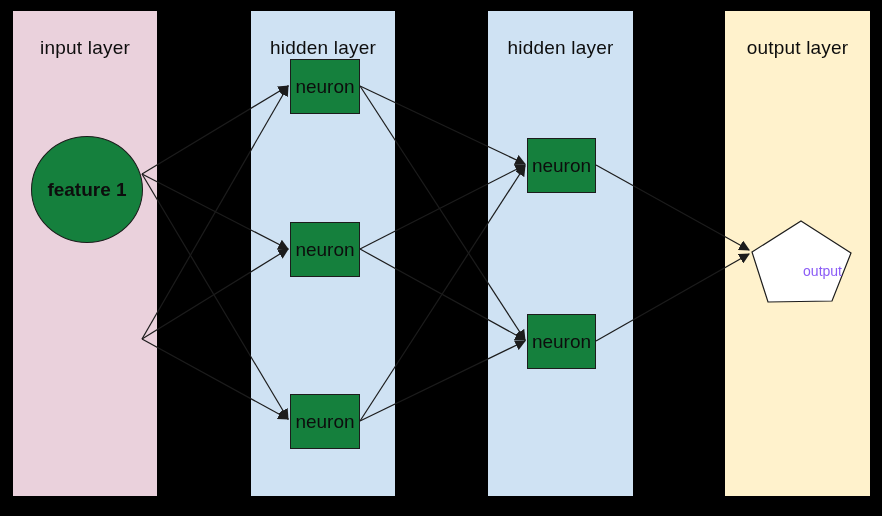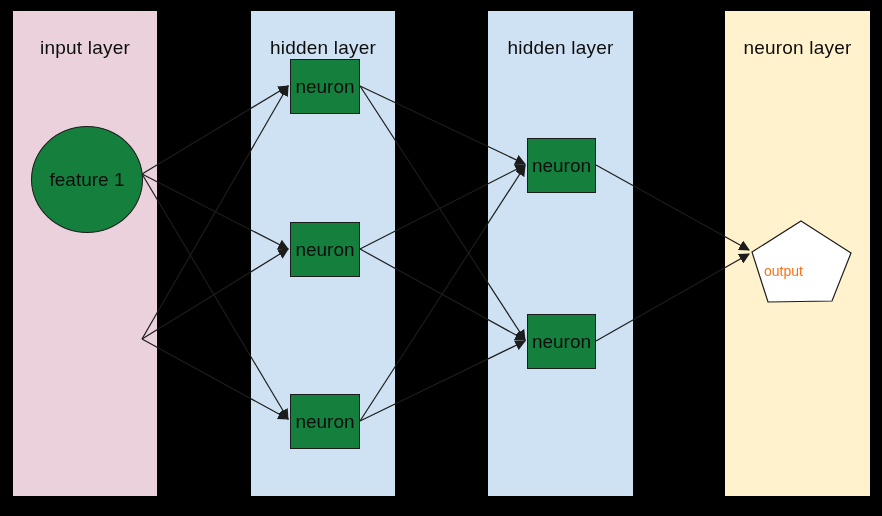--- a/index.html
+++ b/index.html
@@ -37,30 +37,30 @@
     justify-content:center;
     font-size:19px;
     color:#0d0d0d;
     z-index:3;
   }
   .node-circle{border-radius:50%;}
   .pent-label{
     position:absolute;
     z-index:3;
     font-size:14px;
-    color:#f97316;
-    text-align:left;
+    color:#8b5cf6;
+    text-align:right;
   }
   
   #panel-input  {left:13px; width:144px;}
   #panel-hidden1{left:251px;width:144px;}
   #panel-hidden2{left:488px;width:145px;}
   #panel-output {left:725px;width:145px;}
   
-  #node-feature1{left:31px; top:126px;width:112px;height:107px;}
+  #node-feature1{left:31px; top:136px;width:112px;height:107px;font-weight:bold;}
   #node-feature2{left:31px; top:286px;width:112px;height:107px;}
   #node-h1n1{left:290px;top:59px; width:70px;height:55px;}
   #node-h1n2{left:290px;top:222px;width:70px;height:55px;}
   #node-h1n3{left:290px;top:394px;width:70px;height:55px;}
   #node-h2n1{left:527px;top:138px;width:69px;height:55px;}
   #node-h2n2{left:527px;top:314px;width:69px;height:55px;}
   #label-output{left:764px;top:263px;width:78px;}
 </style>
 </head>
 <body>
@@ -70,21 +70,21 @@
   <div class="panel" id="panel-input" style="background-color: rgb(234, 209, 220);">
     <div class="panel-title">input layer</div>
   </div>
   <div class="panel" id="panel-hidden1" style="background-color: rgb(207, 226, 243);">
     <div class="panel-title">hidden layer</div>
   </div>
   <div class="panel" id="panel-hidden2" style="background-color: rgb(207, 226, 243);">
     <div class="panel-title">hidden layer</div>
   </div>
   <div class="panel" id="panel-output" style="background-color: rgb(255, 242, 204);">
-    <div class="panel-title">neuron layer</div>
+    <div class="panel-title">output layer</div>
   </div>
 
   <svg class="edges" viewBox="0 0 882 516">
     <defs>
       <marker id="arrow" viewBox="0 0 10 10" refX="9" refY="5" markerWidth="9" markerHeight="9" orient="auto-start-reverse">
         <path d="M0,0 L10,5 L0,10 z" fill="#1c1c1c"></path>
       </marker>
     </defs>
     <g stroke="#1c1c1c" stroke-width="1.2" fill="none">
 

